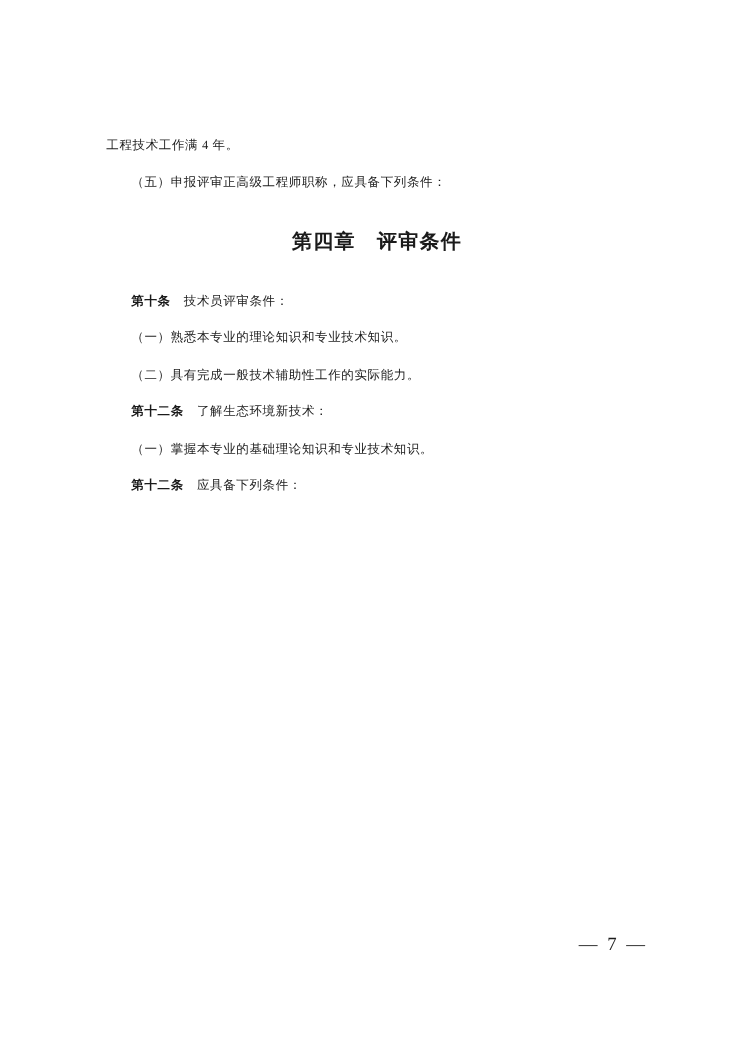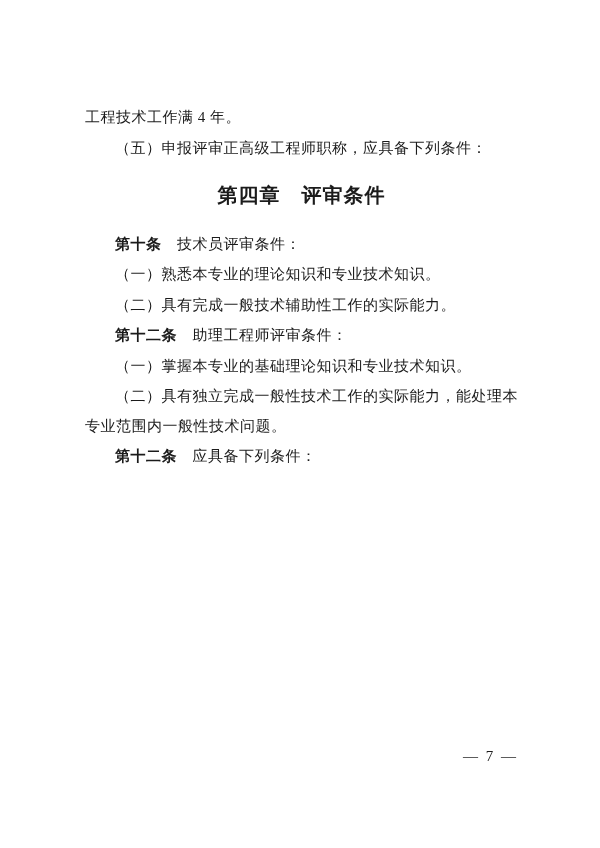--- a/index.html
+++ b/index.html
@@ -21,39 +21,39 @@
     background: #ffffff;
   }
   .content {
     position: absolute;
     left: 85px;
     top: 102px;
     width: 433px;
   }
   .para {
     margin: 0;
-    font-size: 15px;
+    font-size: 10px;
     line-height: 29.5px;
     letter-spacing: 0.5px;
     text-align: justify;
     text-indent: 2em;
   }
   .para.no-indent {
     text-indent: 0;
   }
   .art {
     font-family: "Liberation Sans", "DejaVu Sans", sans-serif;
     font-weight: 700;
     font-style: normal;
   }
   .chapter-heading {
     margin: 18px 0;
     font-family: "Liberation Sans", "DejaVu Sans", sans-serif;
     font-weight: 700;
-    font-size: 20px;
+    font-size: 16px;
     line-height: 29.5px;
     text-align: center;
     text-indent: 0;
     letter-spacing: 1px;
   }
   .page-number {
     position: absolute;
     top: 748px;
     right: 82px;
     font-size: 15px;
@@ -74,25 +74,24 @@
 
 
     <h2 class="chapter-heading">第四章　评审条件</h2>
 
     <p class="para"><span class="art">第十条</span><span>　技术员评审条件：</span></p>
 
     <p class="para"><span class="art"></span><span>（一）熟悉本专业的理论知识和专业技术知识。</span></p>
 
     <p class="para"><span class="art"></span><span>（二）具有完成一般技术辅助性工作的实际能力。</span></p>
 
-    <p class="para"><span class="art">第十二条</span><span>　助理工程师评审条件：</span></p>
+    <p class="para"><span class="art">第十二条</span><span>　了解生态环境新技术：</span></p>
 
     <p class="para"><span class="art"></span><span>（一）掌握本专业的基础理论知识和专业技术知识。</span></p>
 
-    <p class="para"><span class="art"></span><span>（二）具有独立完成一般性技术工作的实际能力，能处理本专业范围内一般性技术问题。</span></p>
 
 
     <p class="para"><span class="art">第十二条</span><span>　应具备下列条件：</span></p>
 
 
   </div>
 
   <div class="page-number">— 7 —</div>
 </div>
 

